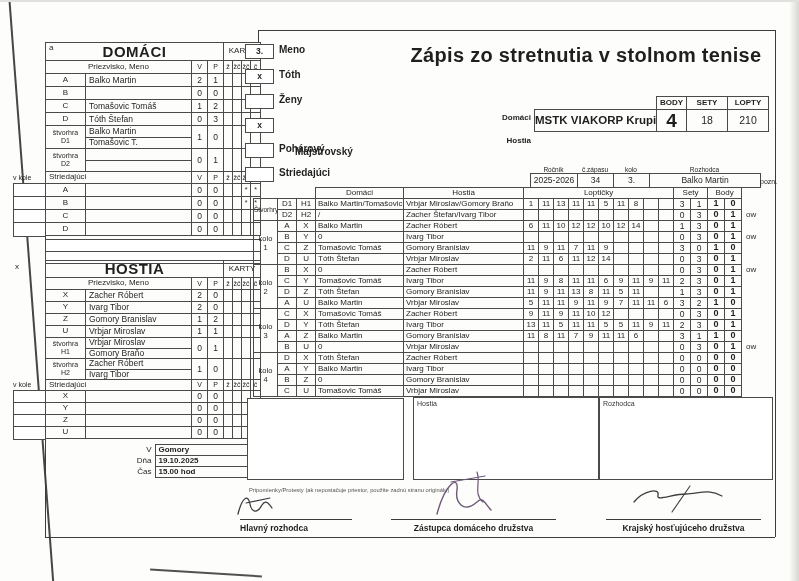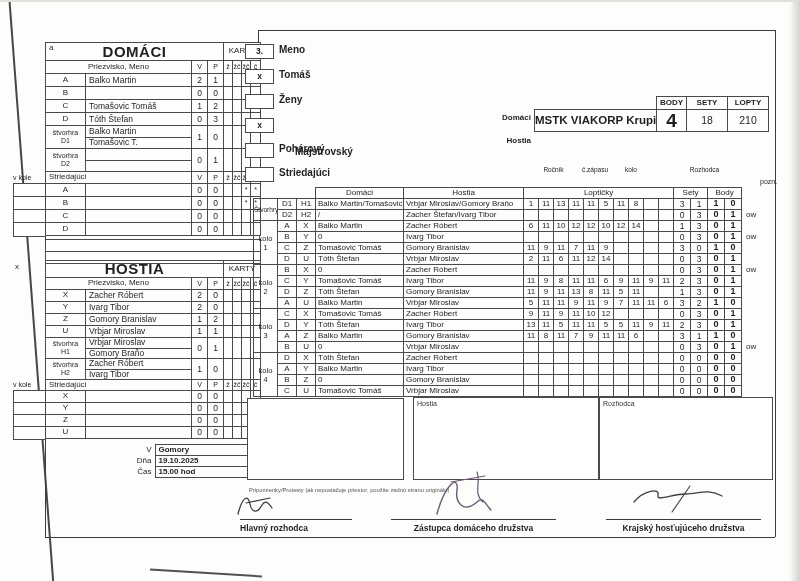--- a/index.html
+++ b/index.html
@@ -371,31 +371,32 @@
       <div class="box" style="left:13px;top:390px;width:31px;height:12px;"></div>
       <div class="box" style="left:13px;top:402px;width:31px;height:12px;"></div>
       <div class="box" style="left:13px;top:414px;width:31px;height:12px;"></div>
       <div class="box" style="left:13px;top:426px;width:31px;height:12px;"></div>
     </div>
 
   <div class="abs" id="checkbox-list" style="left:245px;top:44px;width:120px;height:150px;">
       <div class="box cbx-val" style="left:0;top:0px;width:27px;height:13px;">3.</div>
       <div class="abs cbx-lbl" style="left:34px;top:-1px;">Meno</div>
       <div class="box cbx-val" style="left:0;top:25px;width:27px;height:13px;">x</div>
-      <div class="abs cbx-lbl" style="left:34px;top:24px;">Tomáš</div>
+      <div class="abs cbx-lbl" style="left:34px;top:24px;">Tóth</div>
       <div class="box cbx-val" style="left:0;top:50px;width:27px;height:13px;"></div>
       <div class="abs cbx-lbl" style="left:34px;top:49px;">Ženy</div>
       <div class="box cbx-val" style="left:0;top:74px;width:27px;height:13px;">x</div>
       <div class="abs cbx-lbl" style="left:50px;top:73px;margin-top:28px;">Majstrovský</div>
       <div class="box cbx-val" style="left:0;top:99px;width:27px;height:13px;"></div>
       <div class="abs cbx-lbl" style="left:34px;top:98px;">Pohárový</div>
       <div class="box cbx-val" style="left:0;top:123px;width:27px;height:13px;"></div>
       <div class="abs cbx-lbl" style="left:34px;top:122px;">Striedajúci</div>
     </div>
 
+  <div class="abs bigtitle" style="left:400px;top:44px;width:372px;">Zápis zo stretnutia v stolnom tenise</div>
 
   <div class="abs sidelbl" style="left:480px;top:113px;width:51px;">Domáci</div>
   <div class="abs sidelbl" style="left:480px;top:136px;width:51px;">Hostia</div>
   <div class="abs" id="score-table" style="left:534px;top:96px;">
       <table style="width:234px;">
         <colgroup>
           <col style="width:122px">
           <col style="width:30px">
           <col style="width:41px">
           <col style="width:41px">
@@ -414,20 +415,38 @@
             <td class="score-num">210</td>
           </tr>
         </tbody>
       </table>
     </div>
 
   <div class="abs tinylbl" style="left:530px;top:166px;width:47px;">Ročník</div>
   <div class="abs tinylbl" style="left:577px;top:166px;width:36px;">č.zápasu</div>
   <div class="abs tinylbl" style="left:613px;top:166px;width:36px;">kolo</div>
   <div class="abs tinylbl" style="left:649px;top:166px;width:111px;">Rozhodca</div>
+  <div class="abs" id="meta-values" style="left:530px;top:173px;">
+      <table style="width:230px;">
+        <colgroup>
+          <col style="width:47px">
+          <col style="width:36px">
+          <col style="width:36px">
+          <col style="width:111px">
+        </colgroup>
+        <tbody>
+          <tr style="height:14px">
+            <td class="meta-val">2025-2026</td>
+            <td class="meta-val">34</td>
+            <td class="meta-val">3.</td>
+            <td class="meta-val">Balko Martin</td>
+          </tr>
+        </tbody>
+      </table>
+    </div>
   <div class="abs" style="left:760px;top:178px;font-size:7px;">pozn.</div>
 
   <div class="abs" id="match-table" style="left:253px;top:187px;">
       <table style="width:508px;">
         <colgroup>
           <col style="width:24px">
           <col style="width:19px">
           <col style="width:19px">
           <col style="width:88px">
           <col style="width:120px">

